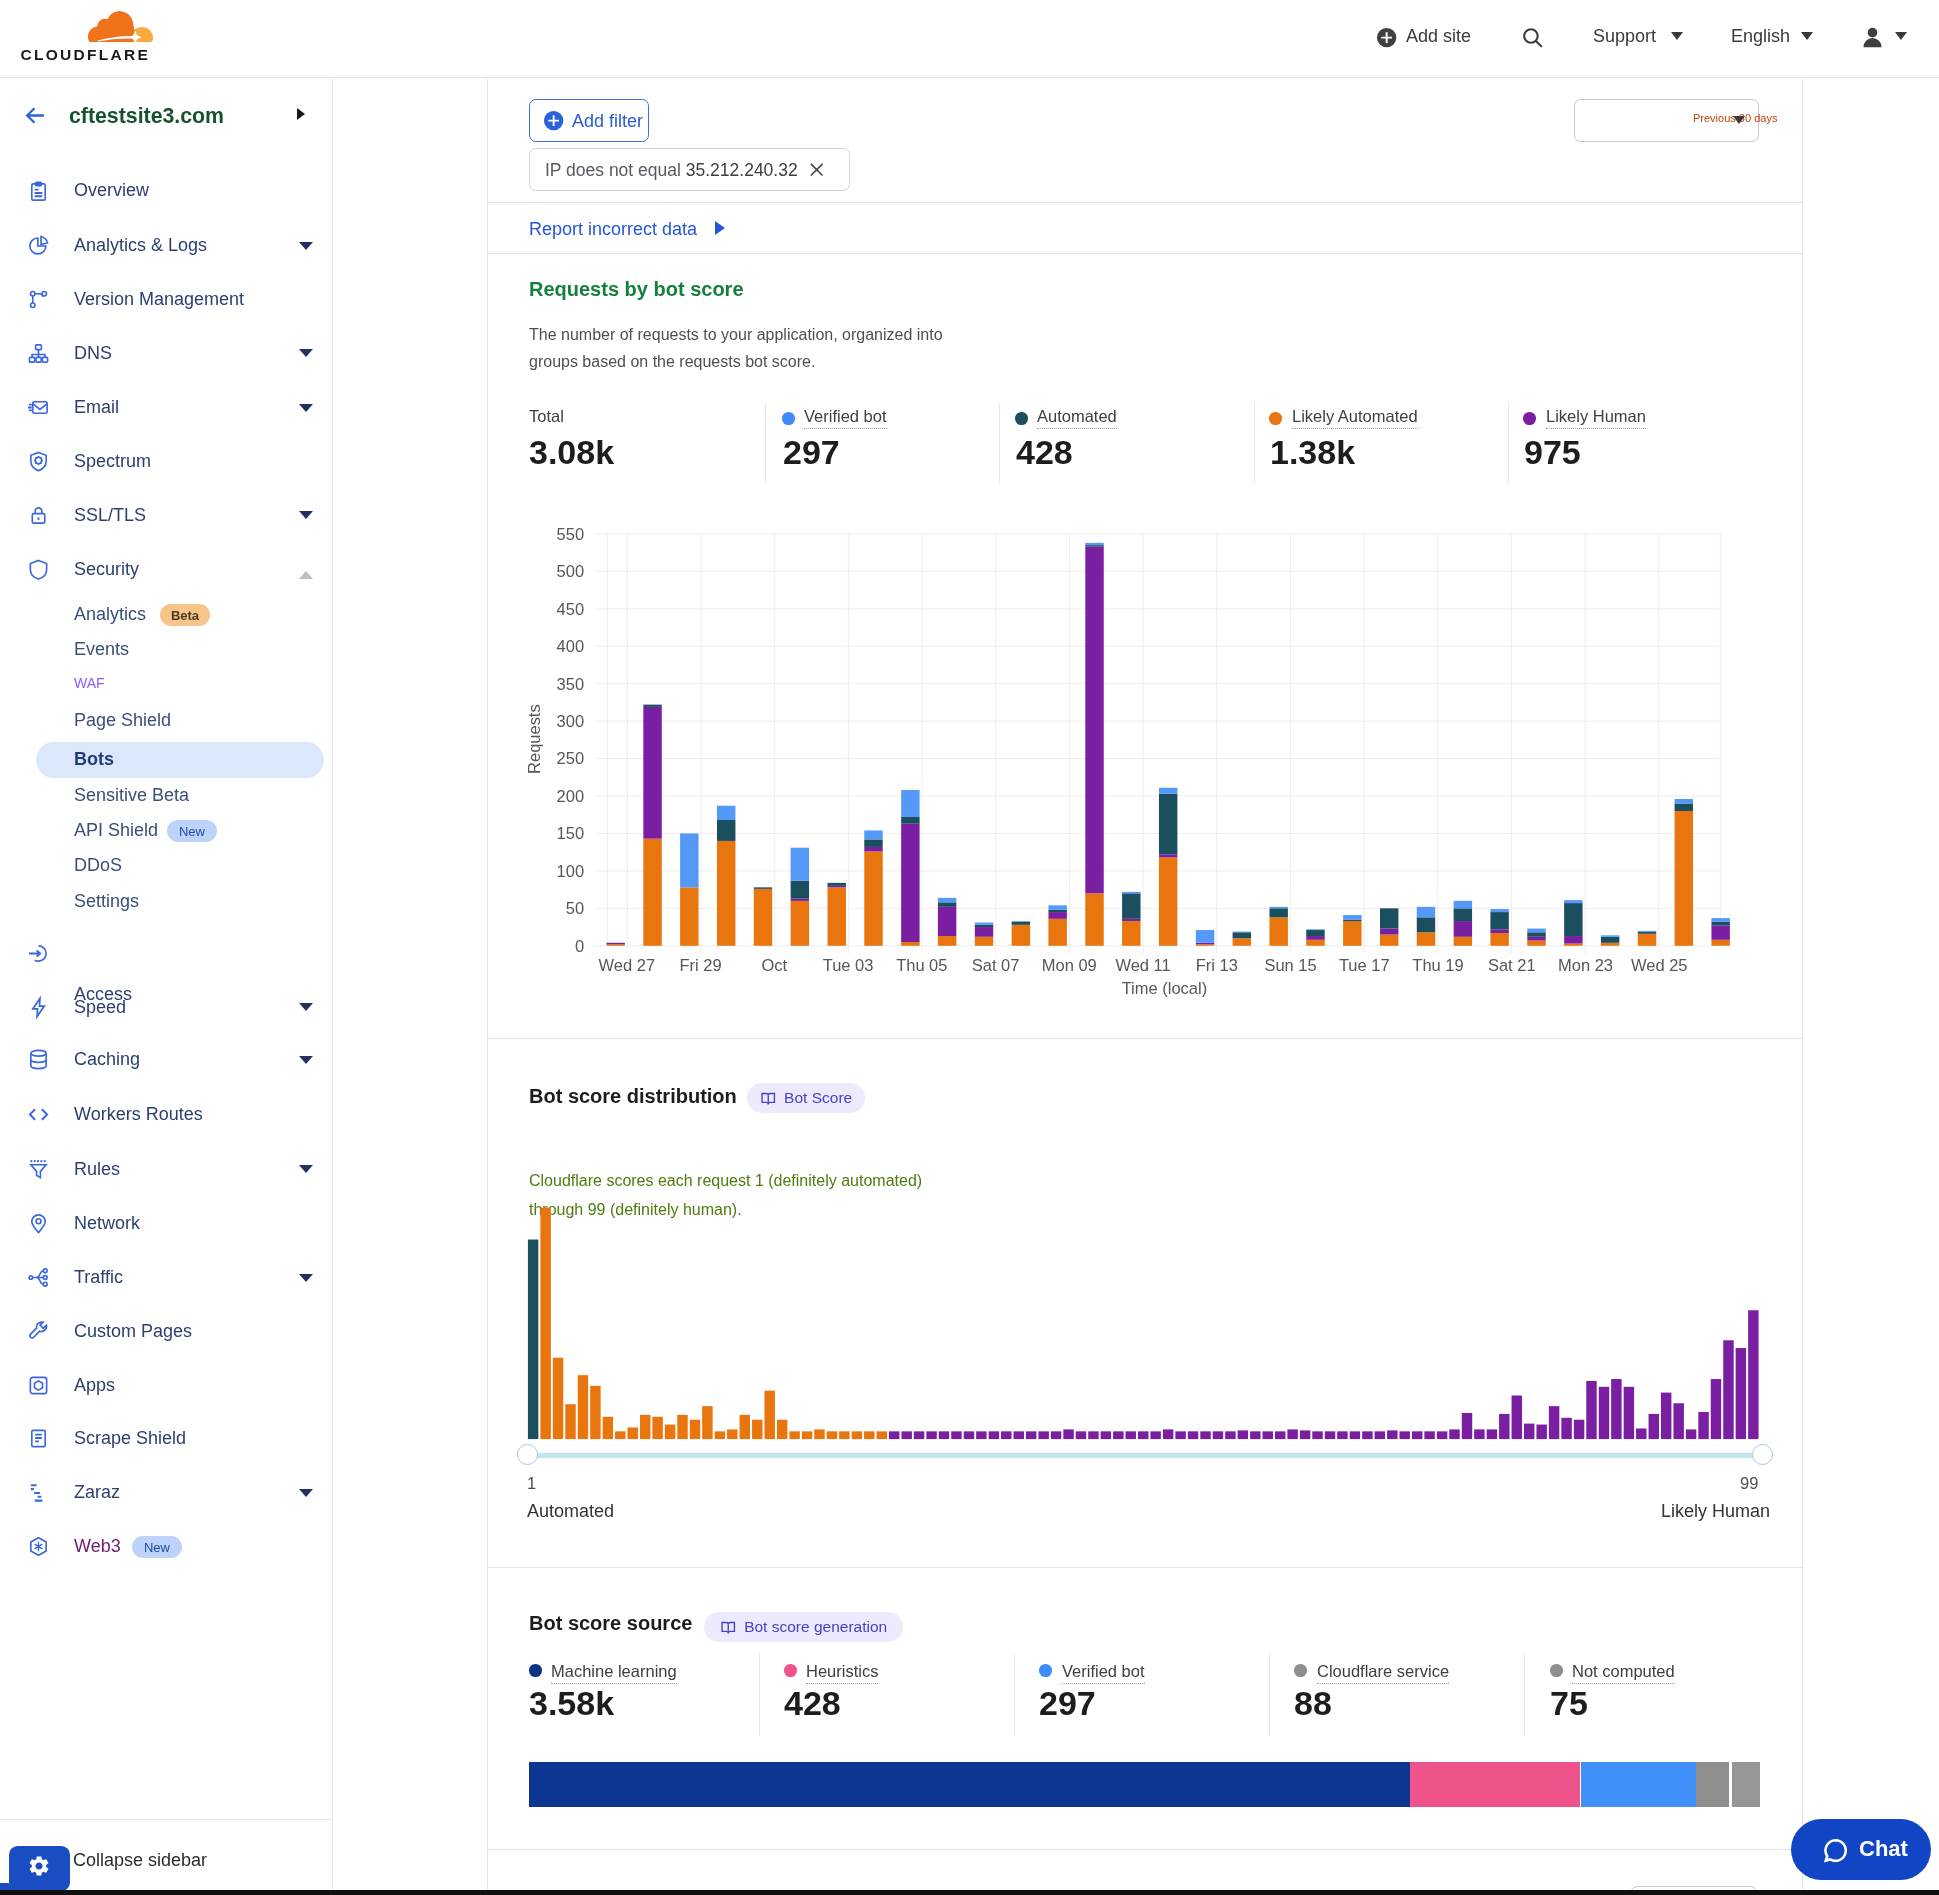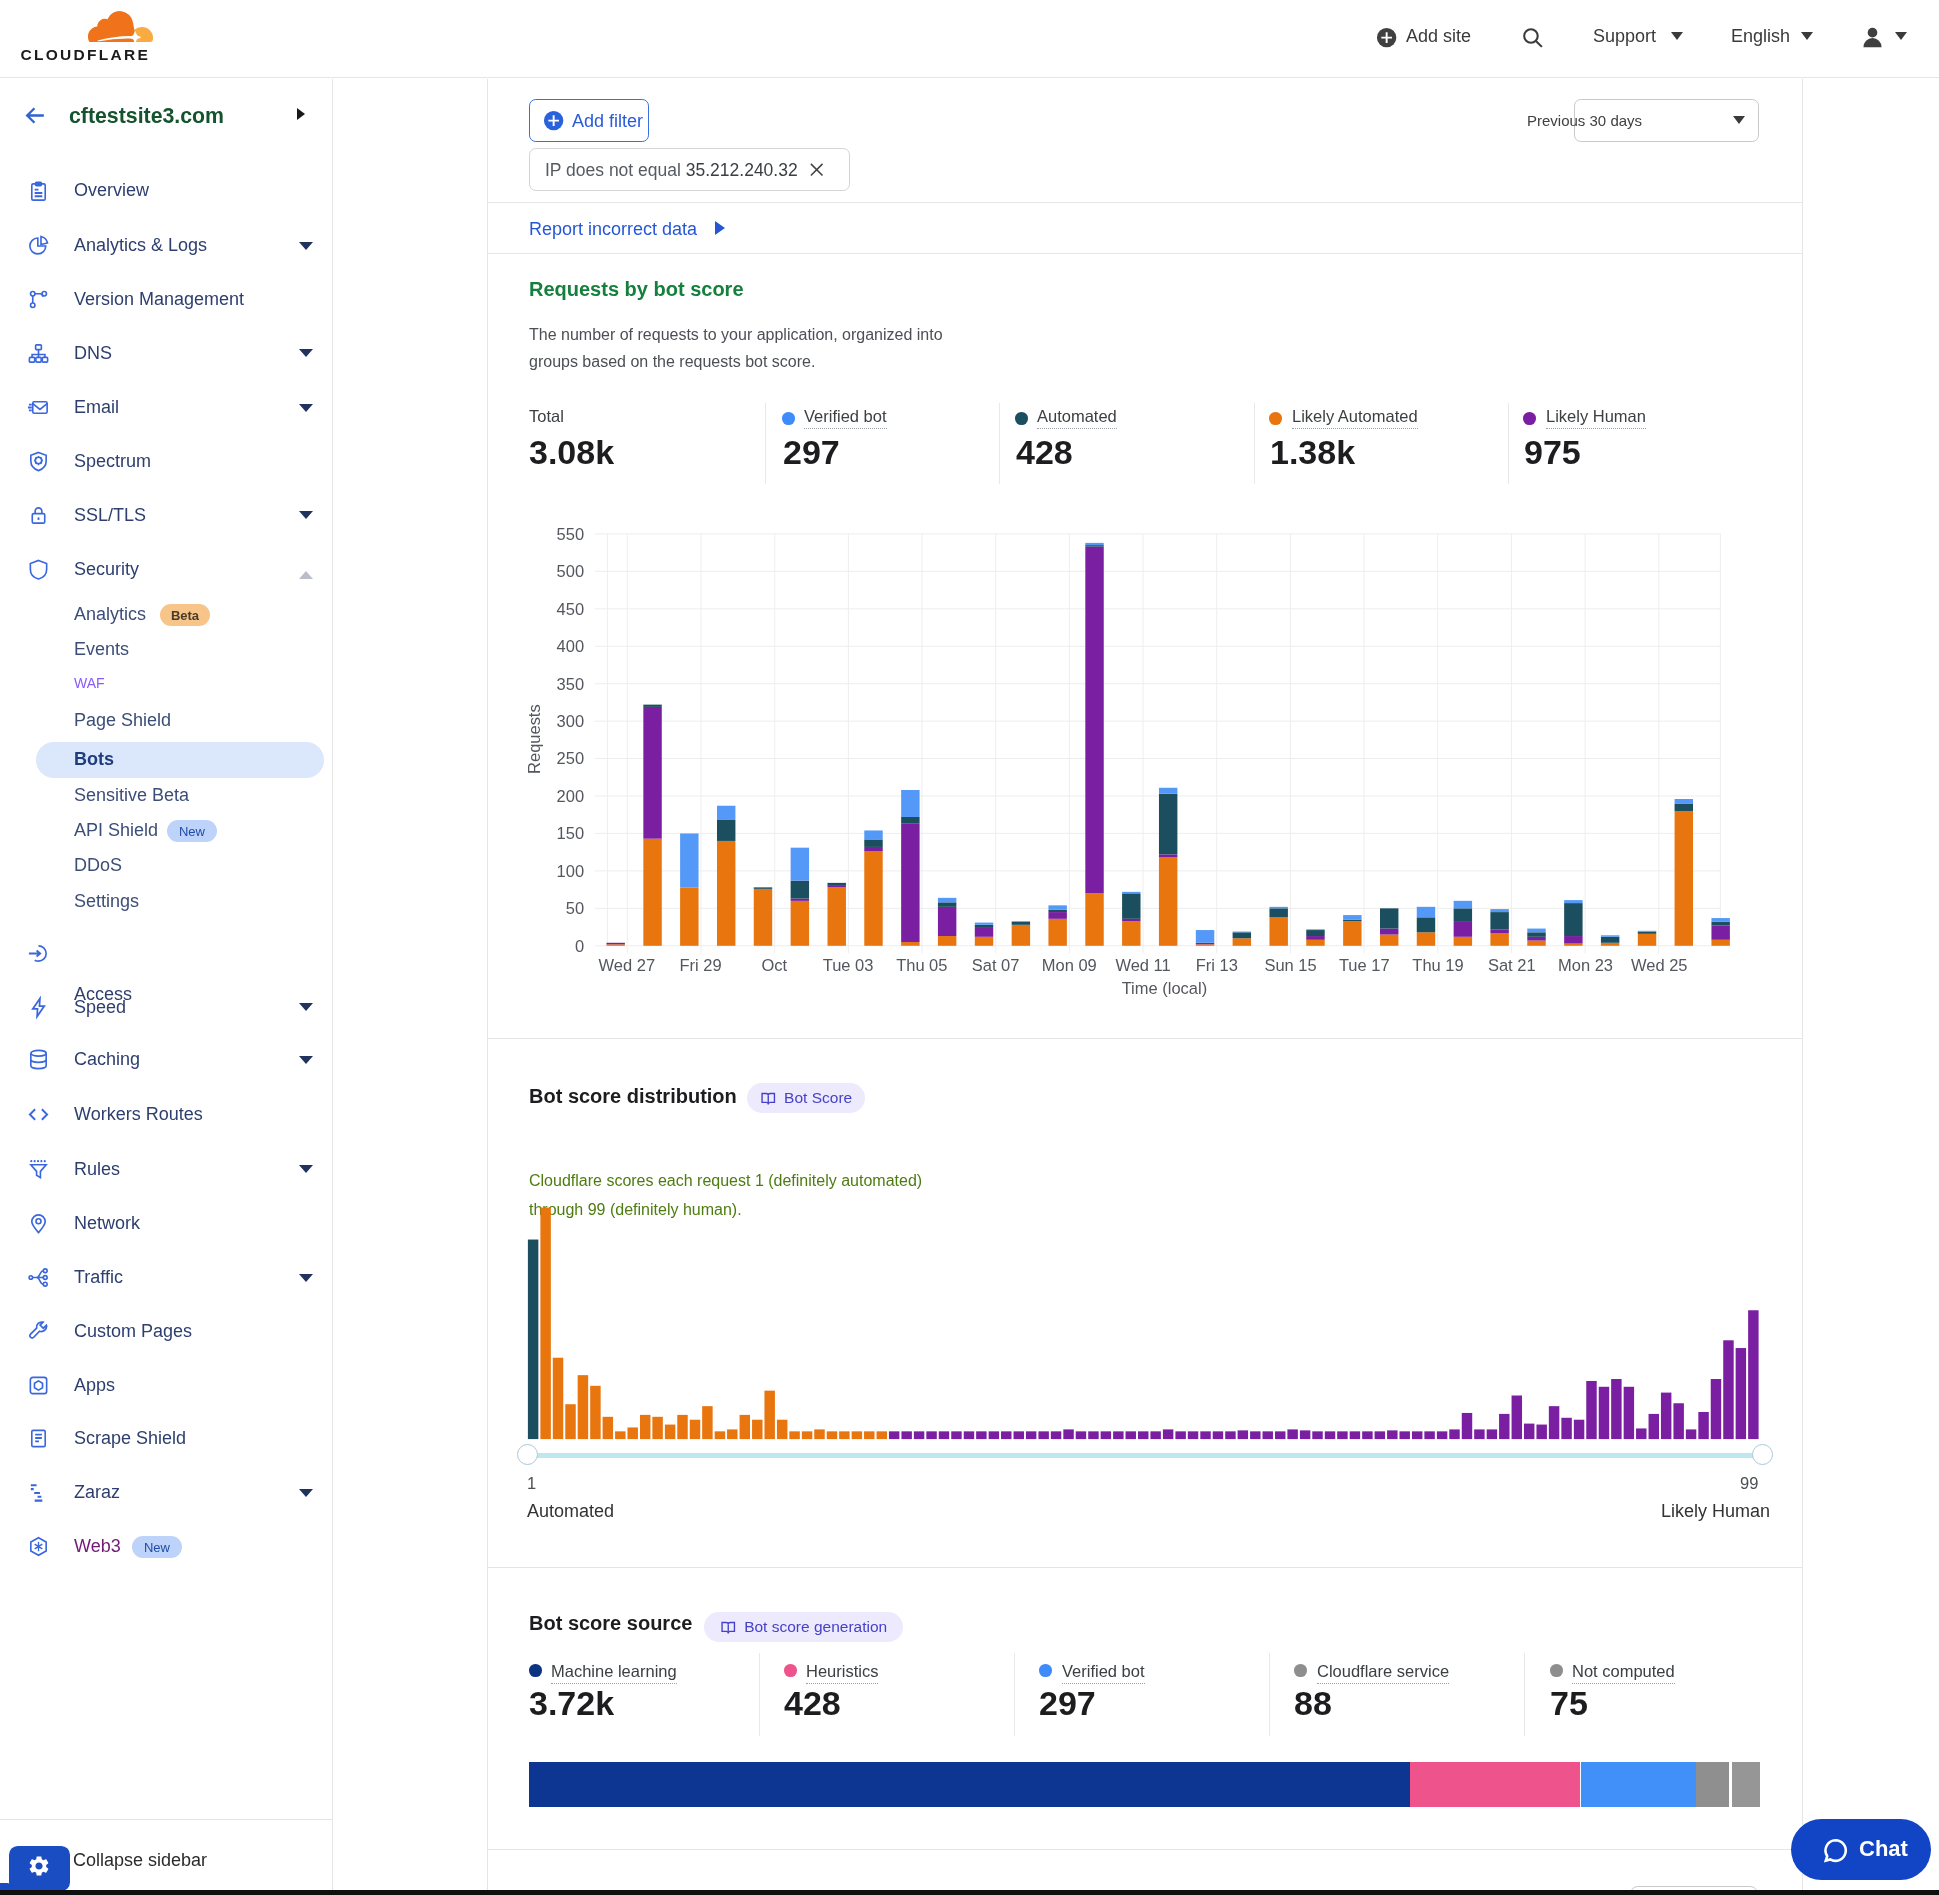--- a/index.html
+++ b/index.html
@@ -189,21 +189,21 @@
     <circle cx="11" cy="11" r="10" fill="#2a62dc"></circle>
     <path d="M11 5.5v11M5.5 11h11" stroke="#fff" stroke-width="2"></path>
   </svg>
 <div class="abs" style="left:572px;top:111px;font-size:18px;color:#2a5bd7">Add filter</div>
 <div class="abs" style="left:529px;top:148px;width:321px;height:43px;border:1px solid #d4d4d4;border-radius:6.8px"></div>
 <div class="abs" style="left:545px;top:160px;font-size:17.5px;color:#565b63">IP does not equal <span style="color:#3c4043">35.212.240.32</span></div>
 <svg class="abs" style="left:807px;top:160px" width="19.4" height="19.4" viewBox="0 0 20 20" stroke="#444" stroke-width="1.6">
     <path d="M4 4l12 12M16 4L4 16"></path>
   </svg>
 <div class="abs" style="left:1574px;top:99px;width:185px;height:43px;border:1px solid #c9c9c9;border-radius:6.8px"></div>
-<div class="abs" style="left:1527px;top:112px;font-size:15px;color:#404040">Previous 30 days</div>
+<div class="abs" style="left:1693px;top:112px;font-size:11px;color:#c2410c">Previous 30 days</div>
 <div class="abs" style="left:1733px;top:116px;width:0;height:0;border:6.8px solid transparent;border-top:8.7px solid #3a3a3a"></div>
 <div class="hline" style="left:488px;top:202px;width:1314px"></div>
 <div class="abs" style="left:529px;top:219px;font-size:18px;color:#2456d6">Report incorrect data</div>
 <div class="abs" style="left:715px;top:221px;width:0;height:0;border:7.8px solid transparent;border-left:10.7px solid #2456d6"></div>
 <div class="hline" style="left:488px;top:253px;width:1314px"></div>
 <div class="abs" style="left:529px;top:278px;font-size:20px;font-weight:700;color:#15803d">Requests by bot score</div>
 <div class="abs" style="left:529px;top:321px;font-size:16px;color:#4c4f55;line-height:27px">The number of requests to your application, organized into<br>groups based on the requests bot score.</div>
 <div class="abs statlab" style="left:529px;top:407px">Total</div>
 <div class="abs statval" style="left:529px;top:433px">3.08k</div>
 <div class="dot" style="left:782px;top:412px;background:#3e8bfb"></div>
@@ -503,21 +503,21 @@
 <div class="abs" style="left:527px;top:1501px;font-size:18px;color:#333">Automated</div>
 <div class="abs" style="left:1661px;top:1501px;font-size:18px;color:#333">Likely Human</div>
 <div class="hline" style="left:488px;top:1567px;width:1314px"></div>
 <div class="abs" style="left:529px;top:1612px;font-size:20px;font-weight:700;color:#1d1d1f">Bot score source</div>
 <div class="badge" style="left:704px;top:1612px;width:199px;height:30px"><svg width="16.5" height="16.5" viewBox="0 0 24 24" fill="none" stroke="#4740c8" stroke-width="2">
       <path d="M3 5h6a3 3 0 0 1 3 3 3 3 0 0 1 3-3h6v13h-6a3 3 0 0 0-3 3 3 3 0 0 0-3-3H3z"></path>
       <path d="M12 8v10"></path>
     </svg>Bot score generation</div>
 <div class="dot" style="left:529px;top:1664px;background:#0d3483"></div>
 <div class="abs statlab dotted" style="left:551px;top:1662px">Machine learning</div>
-<div class="abs statval" style="left:529px;top:1684px">3.72k</div>
+<div class="abs statval" style="left:529px;top:1684px">3.58k</div>
 <div class="dot" style="left:784px;top:1664px;background:#ee538b"></div>
 <div class="abs statlab dotted" style="left:806px;top:1662px">Heuristics</div>
 <div class="abs statval" style="left:784px;top:1684px">428</div>
 <div class="dot" style="left:1039px;top:1664px;background:#3e8bfb"></div>
 <div class="abs statlab dotted" style="left:1062px;top:1662px">Verified bot</div>
 <div class="abs statval" style="left:1039px;top:1684px">297</div>
 <div class="dot" style="left:1294px;top:1664px;background:#8e8e8e"></div>
 <div class="abs statlab dotted" style="left:1317px;top:1662px">Cloudflare service</div>
 <div class="abs statval" style="left:1294px;top:1684px">88</div>
 <div class="dot" style="left:1550px;top:1664px;background:#8e8e8e"></div>

